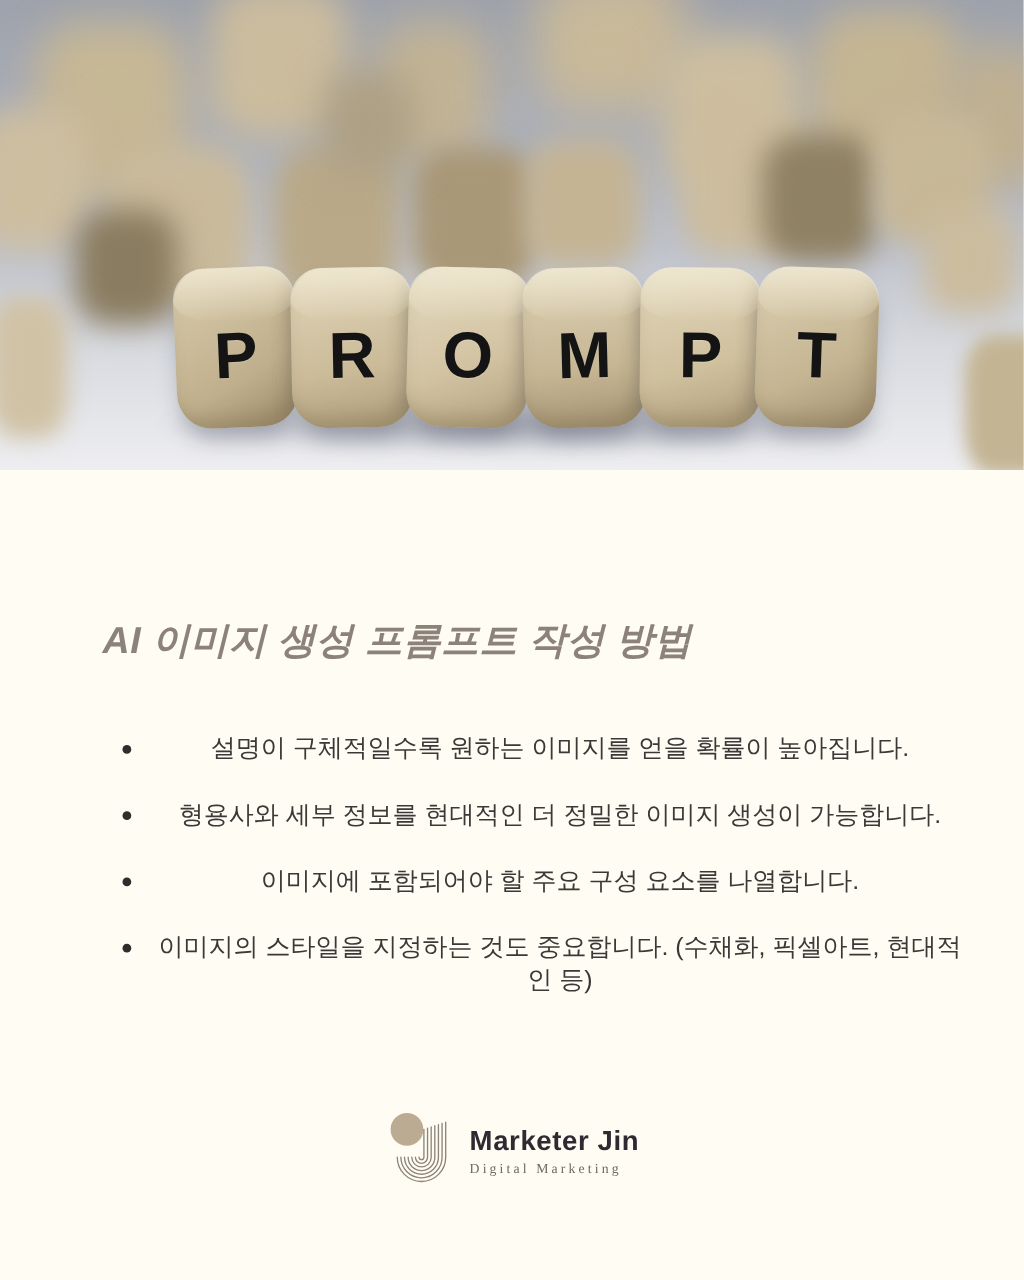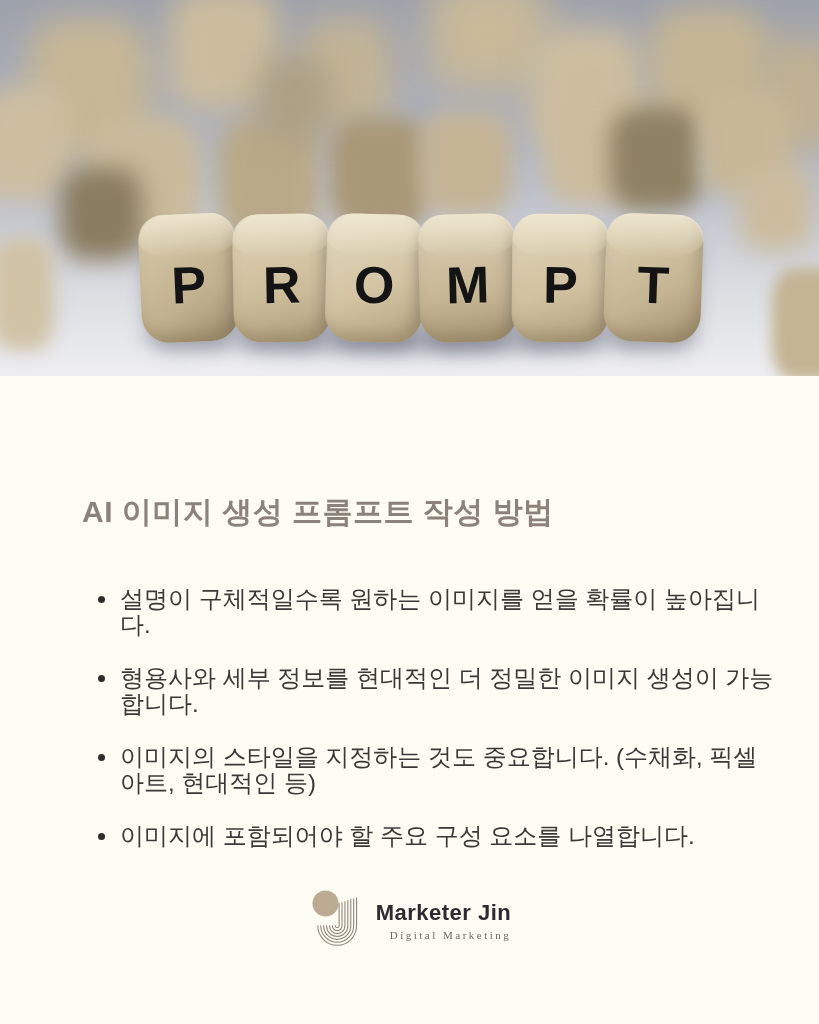--- a/index.html
+++ b/index.html
@@ -49,38 +49,38 @@
   .die1 { background: linear-gradient(150deg, #D9CCAD 0%, #C0AF8C 65%, #9C8B69 100%); transform: rotate(-2.5deg); }
   .die2 { background: linear-gradient(170deg, #E0D5B8 0%, #CBBB99 62%, #AE9D7B 100%); transform: rotate(-1deg); }
   .die3 { background: linear-gradient(160deg, #E4DAC0 0%, #D2C3A2 58%, #B2A17F 100%); transform: rotate(1.5deg); }
   .die4 { background: linear-gradient(175deg, #DCD1B4 0%, #C6B694 62%, #A69575 100%); transform: rotate(-1.5deg); }
   .die5 { background: linear-gradient(165deg, #E2D7BB 0%, #CFC09E 60%, #AF9E7C 100%); transform: rotate(0.5deg); }
   .die6 { background: linear-gradient(155deg, #DCD0B2 0%, #C4B492 62%, #A19070 100%); transform: rotate(2deg); }
   
   .content { position: absolute; left: 0; top: 376px; width: 819px; height: 648px; }
   .heading {
     position: absolute; left: 82px; top: 116px;
-    font-size: 30px; font-weight: 700; color: #8C8279; letter-spacing: 0.5px;
+    font-size: 30px; font-weight: 700; color: #8C8279; letter-spacing: 0.5px; font-style: italic;
   }
   .bullets { position: absolute; left: 96px; top: 210px; list-style: none; width: 680px; }
   .bullets li {
     position: relative; padding-left: 24px; margin-bottom: 27px;
-    font-size: 24px; line-height: 26px; color: #3A3937;
+    font-size: 20px; line-height: 26px; color: #3A3937; text-align: center;
   }
   .bullets li::before {
     content: ""; position: absolute; left: 2px; top: 10px;
     width: 7px; height: 7px; border-radius: 50%; background: #2E2D2C;
   }
   
   .logo {
     position: absolute; left: 50%; top: 889px; transform: translateX(-50%);
     display: flex; align-items: center; gap: 10px;
   }
   .logo-mark { width: 58px; height: 62px; }
-  .logo-text { display: flex; flex-direction: column; align-items: flex-end; }
+  .logo-text { display: flex; flex-direction: column; align-items: flex-start; }
   .brand-name { font-size: 22px; font-weight: 700; color: #2D2A32; letter-spacing: 0.5px; }
   .brand-tagline {
     font-family: Liberation Serif, serif;
     font-size: 11px; letter-spacing: 2.5px; color: #6F6962; margin-top: 3px;
   }
 </style>
 </head>
 <body>
 
 <div class="photo">
@@ -128,22 +128,22 @@
         <span class="letter">T</span>
       </div>
   </div>
 </div>
 
 <div class="content">
   <h1 class="heading">AI 이미지 생성 프롬프트 작성 방법</h1>
   <ul class="bullets">
     <li>설명이 구체적일수록 원하는 이미지를 얻을 확률이 높아집니다.</li>
     <li>형용사와 세부 정보를 현대적인 더 정밀한 이미지 생성이 가능합니다.</li>
+    <li>이미지에 포함되어야 할 주요 구성 요소를 나열합니다.</li>
     <li>이미지의 스타일을 지정하는 것도 중요합니다. (수채화, 픽셀아트, 현대적인 등)</li>
-    <li>이미지에 포함되어야 할 주요 구성 요소를 나열합니다.</li>
   </ul>
 </div>
 
 <div class="logo">
   <svg class="logo-mark" viewBox="0 0 56 64" xmlns="http://www.w3.org/2000/svg">
     <circle cx="16" cy="15" r="13.5" fill="#B5A288" opacity="0.9"></circle>
     <g stroke="#8D8478" stroke-width="1.1" fill="none" stroke-linecap="round">
       <path d="M 48 9  L 48 38 A 20 20 0 0 1 8 38"></path>
       <path d="M 45 10 L 45 38 A 17 17 0 0 1 11 38"></path>
       <path d="M 42 11 L 42 38 A 14 14 0 0 1 14 38"></path>

